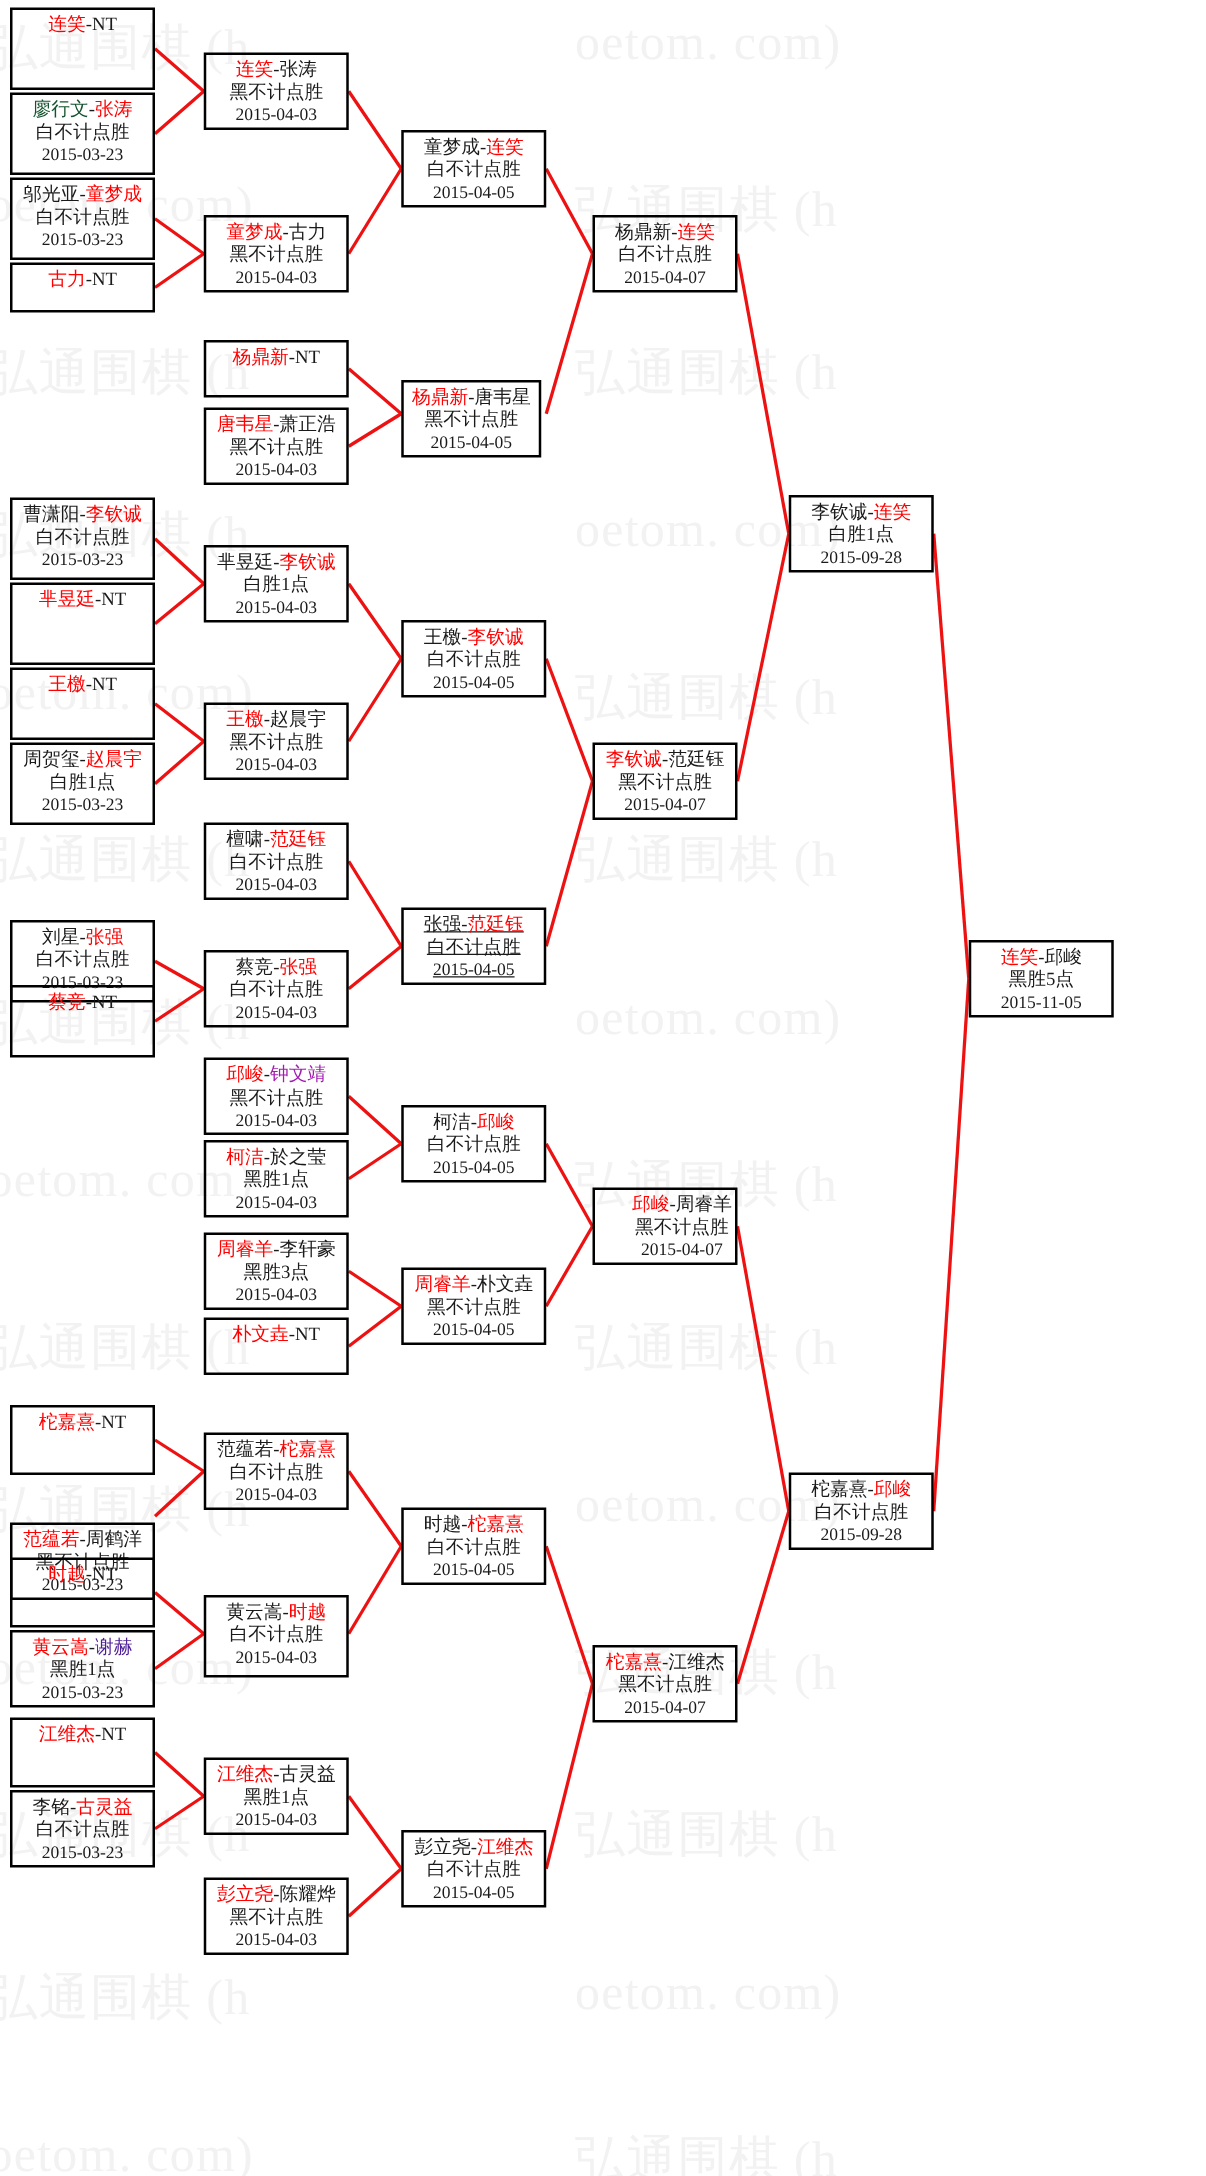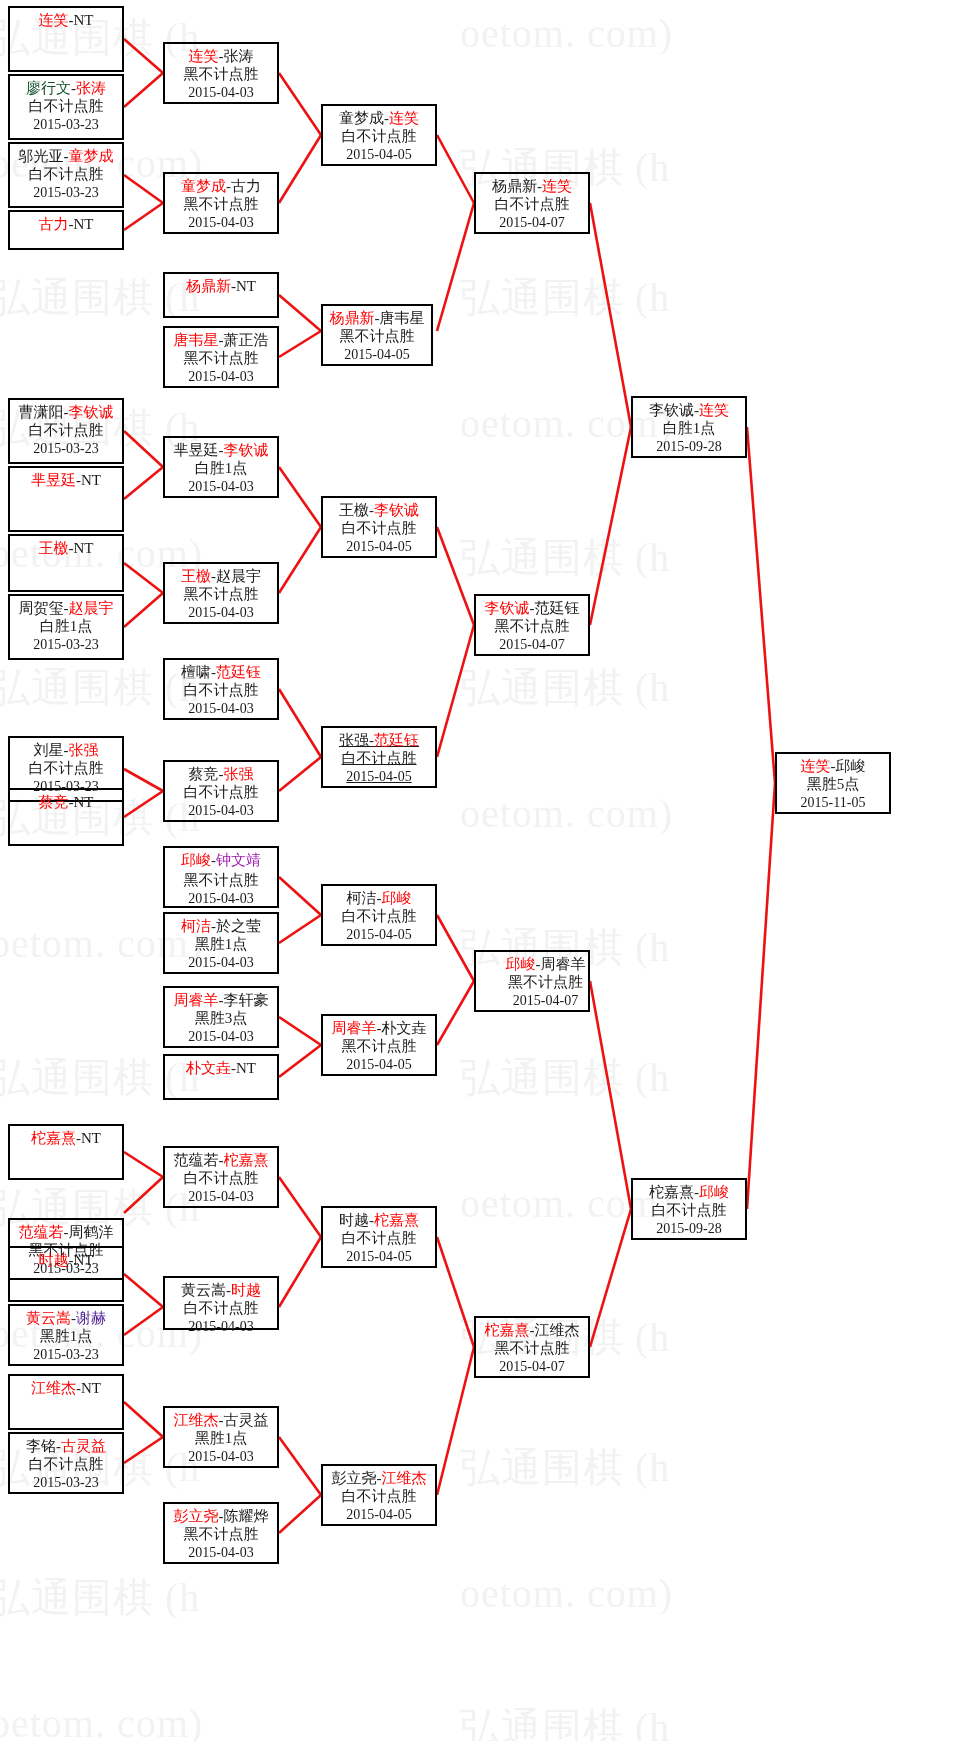--- a/index.html
+++ b/index.html
@@ -259,21 +259,21 @@
         <span class="ln date">2015-04-03</span>
       </div>
       <div class="node" style="left: 163px; top: 1054px; width: 116px; height: 46px; border-color: rgb(0, 0, 0);">
         <span class="ln pair"><span class="w" style="color: rgb(255, 0, 0);">朴文垚</span><span class="sep">-</span><span class="l" style="color: rgb(26, 26, 26);">NT</span></span>
       </div>
       <div class="node" style="left: 163px; top: 1146px; width: 116px; height: 62px; border-color: rgb(0, 0, 0);">
         <span class="ln pair"><span class="l" style="color: rgb(26, 26, 26);">范蕴若</span><span class="sep">-</span><span class="w" style="color: rgb(255, 0, 0);">柁嘉熹</span></span>
         <span class="ln res">白不计点胜</span>
         <span class="ln date">2015-04-03</span>
       </div>
-      <div class="node" style="left: 163px; top: 1276px; width: 116px; height: 54px; border-color: rgb(0, 0, 0);">
+      <div class="node" style="left: 163px; top: 1276px; width: 116px; height: 66px; border-color: rgb(0, 0, 0);">
         <span class="ln pair"><span class="l" style="color: rgb(26, 26, 26);">黄云嵩</span><span class="sep">-</span><span class="w" style="color: rgb(255, 0, 0);">时越</span></span>
         <span class="ln res">白不计点胜</span>
         <span class="ln date">2015-04-03</span>
       </div>
       <div class="node" style="left: 163px; top: 1406px; width: 116px; height: 62px; border-color: rgb(0, 0, 0);">
         <span class="ln pair"><span class="w" style="color: rgb(255, 0, 0);">江维杰</span><span class="sep">-</span><span class="l" style="color: rgb(26, 26, 26);">古灵益</span></span>
         <span class="ln res">黑胜1点</span>
         <span class="ln date">2015-04-03</span>
       </div>
       <div class="node" style="left: 163px; top: 1502px; width: 116px; height: 62px; border-color: rgb(0, 0, 0);">

